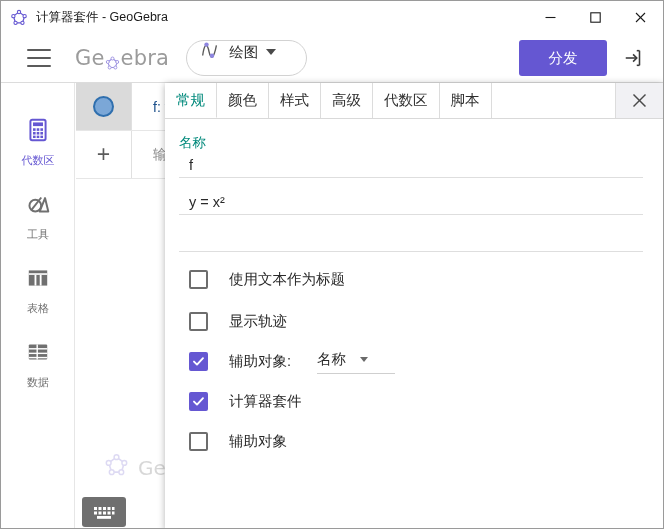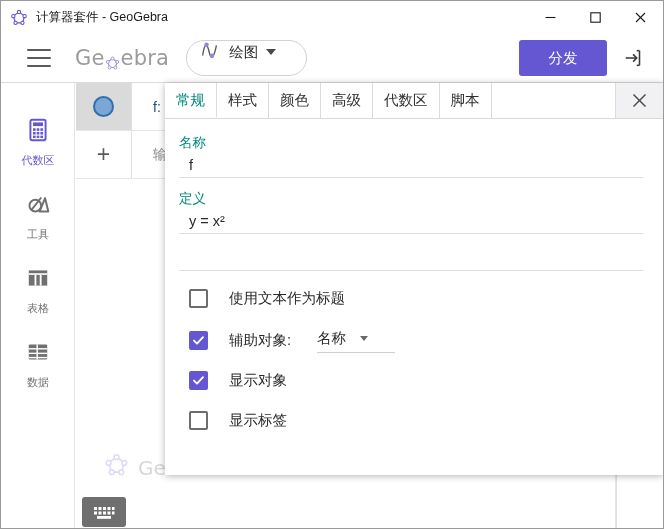--- a/index.html
+++ b/index.html
@@ -151,21 +151,21 @@
     background: #ffffff;
     border-left: 1px solid #e0e0e0;
     padding-top: 40px;
     display: flex; flex-direction: column; align-items: center; gap: 18px;
   }
   .rrail-item { width: 30px; height: 30px; display: flex; align-items: center; justify-content: center; }
 
   
   .dialog {
     position: absolute; left: 164px; top: 82px;
-    width: 498px; height: 392px;
+    width: 498px; height: 447px;
     background: #ffffff;
     box-shadow: 0 1px 7px rgba(0,0,0,.30);
     display: flex; flex-direction: column;
   }
   .dlg-tabs {
     height: 36px;
     display: flex; align-items: stretch;
     border-bottom: 1px solid #d9d9d9;
     background: #fff;
     flex: none;
@@ -444,83 +444,86 @@
         <circle cx="8.2" cy="6.1" r="2.4" fill="#8e86e0"></circle>
         <circle cx="14.2" cy="18.2" r="2.4" fill="#8e86e0"></circle>
       </svg>
     </span>
   </div>
 
   <div class="dialog">
 
     <div class="dlg-tabs">
       <span class="tab active">常规</span>
+      <span class="tab">颜色</span>
       <span class="tab">样式</span>
-      <span class="tab">颜色</span>
       <span class="tab">高级</span>
       <span class="tab">代数区</span>
       <span class="tab">脚本</span>
       <span class="tab-fill"></span>
       <span class="dlg-close">
         <svg width="17" height="17" viewBox="0 0 17 17">
           <line x1="2.5" y1="2.5" x2="14.5" y2="14.5" stroke="#4a4a4a" stroke-width="1.5"></line>
           <line x1="14.5" y1="2.5" x2="2.5" y2="14.5" stroke="#4a4a4a" stroke-width="1.5"></line>
         </svg>
       </span>
     </div>
 
     <div class="dlg-body">
 
       <div class="field">
         <div class="flabel">名称</div>
         <div class="fvalue">f</div>
       </div>
 
       <div class="field">
-        <div class="flabel">定义</div>
         <div class="fvalue">y = x²</div>
       </div>
 
       <div class="field">
         <div class="fvalue empty">.</div>
       </div>
 
       <div class="cb-list">
 
         <div class="cb-row tight">
           <span class="cbox"></span>
           <span class="cb-label">使用文本作为标题</span>
         </div>
 
 
+        <div class="cb-row">
+          <span class="cbox"></span>
+          <span class="cb-label">显示轨迹</span>
+        </div>
 
         <div class="cb-row">
           <span class="cbox on">
             <svg width="13" height="13" viewBox="0 0 13 13">
               <path d="M2 6.6 L5 9.6 L11 3.2" fill="none" stroke="#fff" stroke-width="1.9" stroke-linecap="round" stroke-linejoin="round"></path>
             </svg>
           </span>
           <span class="cb-label">辅助对象:</span>
           <span class="inline-sel">
             <span class="sv">名称</span>
             <span class="caret-sm"></span>
           </span>
         </div>
 
         <div class="cb-row">
           <span class="cbox on">
             <svg width="13" height="13" viewBox="0 0 13 13">
               <path d="M2 6.6 L5 9.6 L11 3.2" fill="none" stroke="#fff" stroke-width="1.9" stroke-linecap="round" stroke-linejoin="round"></path>
             </svg>
           </span>
-          <span class="cb-label">显示对象</span>
+          <span class="cb-label">计算器套件</span>
         </div>
 
         <div class="cb-row">
           <span class="cbox"></span>
-          <span class="cb-label">显示标签</span>
+          <span class="cb-label">辅助对象</span>
         </div>
 
       </div>
     </div>
   </div>
 
 </div>
 
 </body></html>

